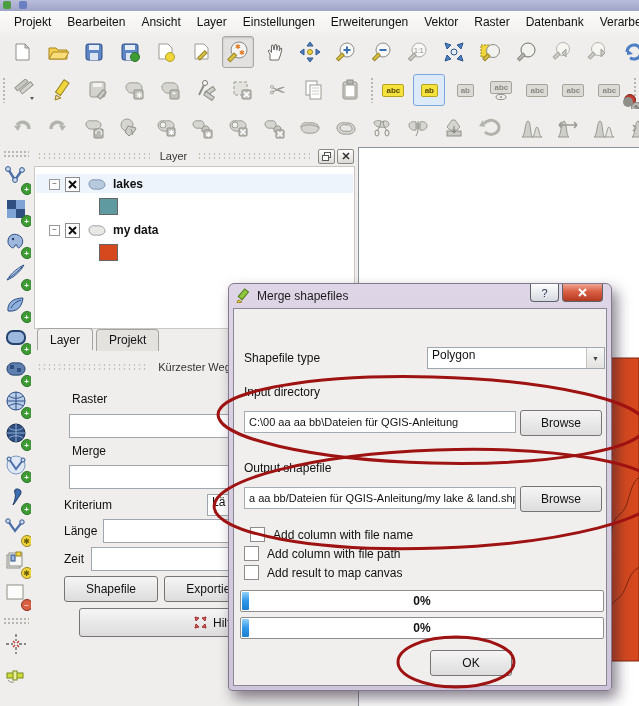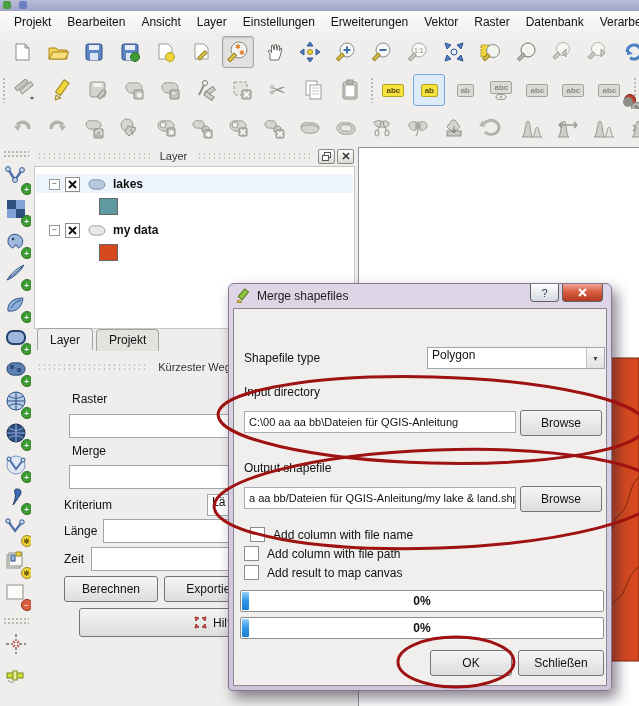--- a/index.html
+++ b/index.html
@@ -691,21 +691,21 @@
   <div class="field" style="left:38px;top:113px;width:294px"></div>
   <label style="left:33px;top:146px">Kriterium</label>
   <div class="combo" style="left:176px;top:142px;width:150px">
     <span>Lä</span>
     <span class="arr">▼</span>
   </div>
   <label style="left:33px;top:172px">Länge</label>
   <div class="field" style="left:72px;top:167px;width:260px"></div>
   <label style="left:33px;top:200px">Zeit</label>
   <div class="field" style="left:60px;top:195px;width:272px"></div>
-  <div class="btn" style="left:33px;top:224px;width:92px;height:24px">Berechnen</div>
+  <div class="btn" style="left:33px;top:224px;width:92px;height:24px">Shapefile</div>
   <div class="btn" style="left:133px;top:224px;width:104px;height:24px">Exportieren</div>
   <div class="btn" style="left:48px;top:256px;width:270px;height:27px">
     <svg width="15" height="15" style="margin-right:5px">
       <g fill="#d95f5f" stroke="#9e2c2c">
           <path d="M2 2 l4 1 -3 3 z"></path>
           <path d="M13 2 l-1 4 -3 -3 z"></path>
           <path d="M2 13 l1 -4 3 3 z"></path>
           <path d="M13 13 l-4 -1 3 -3 z"></path>
         </g>
     </svg>
@@ -759,21 +759,20 @@
     </div>
     <div class="progress" style="top:281px">
       <span class="prog-chunk"></span>
       <span>0%</span>
     </div>
     <div class="progress" style="top:308px">
       <span class="prog-chunk"></span>
       <span>0%</span>
     </div>
     <div class="btn" style="left:196px;top:341px;width:80px;height:24px">OK</div>
-    <div class="btn" style="left:284px;top:341px;width:84px;height:24px">Schließen</div>
   </div>
 </div>
 
 <svg class="abs" id="annotations" width="639" height="706">
   <ellipse cx="432" cy="420" rx="214" ry="43" fill="none" stroke-width="3" transform="rotate(1.5 432 420)" class="ann" stroke="#9e1212"></ellipse>
   <ellipse cx="438" cy="499" rx="224" ry="49" fill="none" stroke-width="3" transform="rotate(-2 438 499)" class="ann" stroke="#9e1212"></ellipse>
   <ellipse cx="456" cy="662" rx="58" ry="25" fill="none" stroke-width="3" class="ann" stroke="#9e1212"></ellipse>
 </svg>
 
 </body></html>

